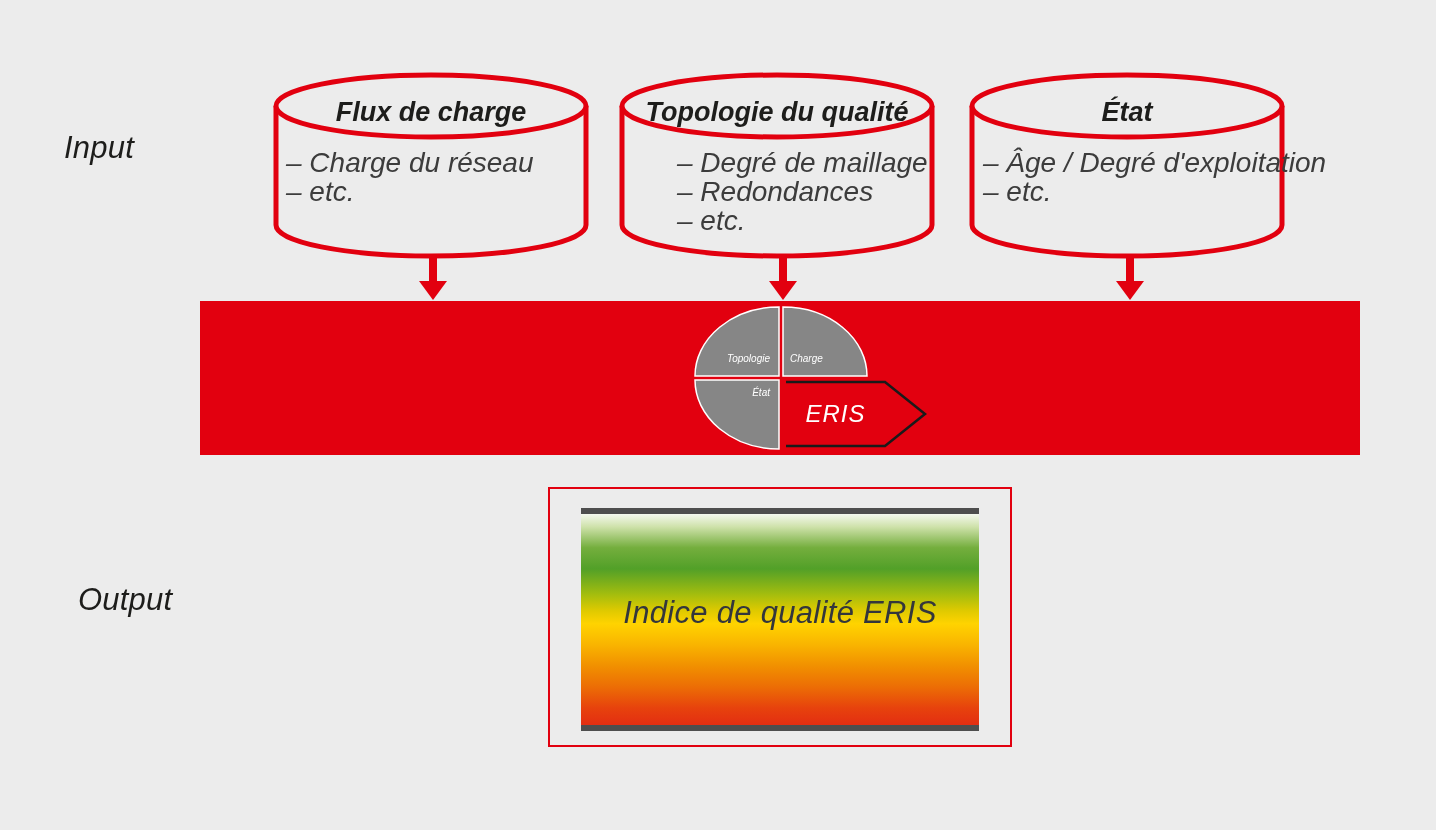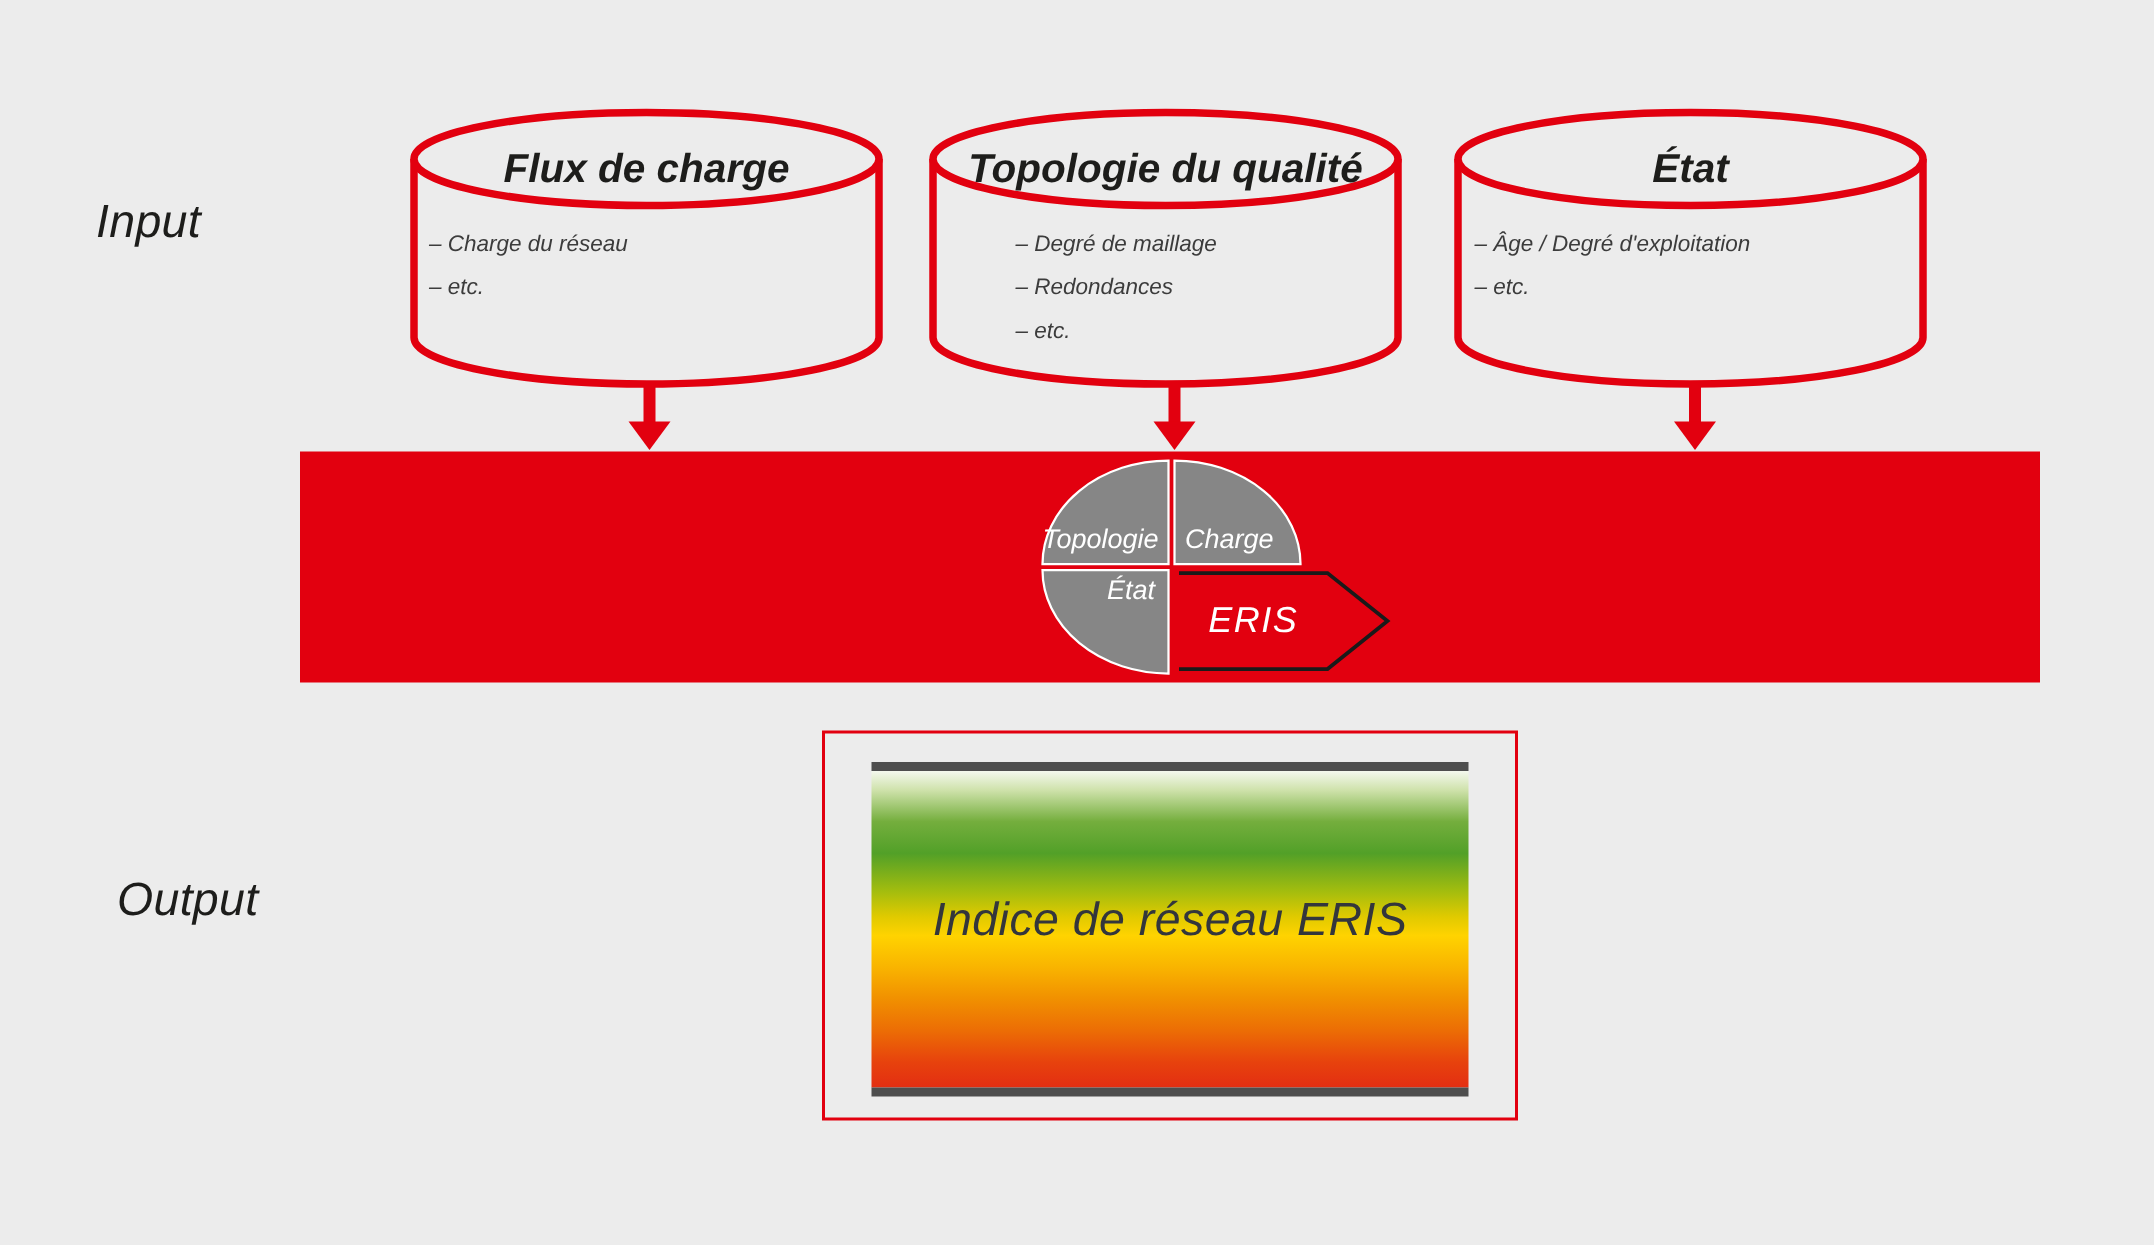--- a/index.html
+++ b/index.html
@@ -15,37 +15,37 @@
     font-size:31px;color:#1d1d1b;letter-spacing:.2px;
   }
   
   .cylinder{width:320px;height:192px;}
   .cylinder svg{position:absolute;left:0;top:0;overflow:visible;}
   .cyl-title{
     position:absolute;left:0;top:22px;width:320px;height:40px;
     line-height:40px;text-align:center;
     font-size:27px;font-weight:bold;color:#1d1d1b;white-space:nowrap;
   }
-  .cyl-list{position:absolute;top:78px;font-size:15px;color:#3c3c3c;}
+  .cyl-list{position:absolute;top:78px;font-size:28px;color:#3c3c3c;}
   .cyl-list div{height:29px;line-height:29px;white-space:nowrap;}
   
   .down-arrow{width:28px;height:45px;}
   .down-arrow .stem{
     position:absolute;left:10px;top:0;width:8px;height:27px;background:#e2000f;
   }
   .down-arrow .head{
     position:absolute;left:0;top:26px;width:0;height:0;
     border-left:14px solid transparent;border-right:14px solid transparent;
     border-top:19px solid #e2000f;
   }
   
   .band{left:200px;top:301px;width:1160px;height:154px;background:#e2000f;}
   .pie-wrap{left:695px;top:305px;width:174px;height:146px;}
   .pie-label{
-    position:absolute;color:#ffffff;font-size:18px;line-height:18px;white-space:nowrap;
+    position:absolute;color:#ffffff;font-size:10px;line-height:18px;white-space:nowrap;
   }
   .eris-arrow-wrap{left:786px;top:380px;width:145px;height:70px;}
   .eris-label{
     position:absolute;left:0;top:0;width:99px;height:70px;line-height:68px;
     text-align:center;color:#ffffff;font-size:24px;letter-spacing:1px;
   }
   
   .output-frame{
     left:548px;top:487px;width:460px;height:256px;
     border:2px solid #e2000f;
@@ -142,17 +142,17 @@
   <svg width="145" height="70" viewBox="0 0 145 70" style="overflow:visible">
     <path d="M 0,2 H 99 L 139,34 L 99,66 H 0" fill="#e2000f" stroke="#1a1a1a" stroke-width="2.5"></path>
   </svg>
   <div class="eris-label">ERIS</div>
 </div>
 
 <div class="abs output-frame">
   <div class="scale">
     <div class="scale-bar top"></div>
     <div class="scale-gradient">
-      <span class="scale-text">Indice de réseau ERIS</span>
+      <span class="scale-text">Indice de qualité ERIS</span>
     </div>
     <div class="scale-bar bottom"></div>
   </div>
 </div>
 
 </body></html>

